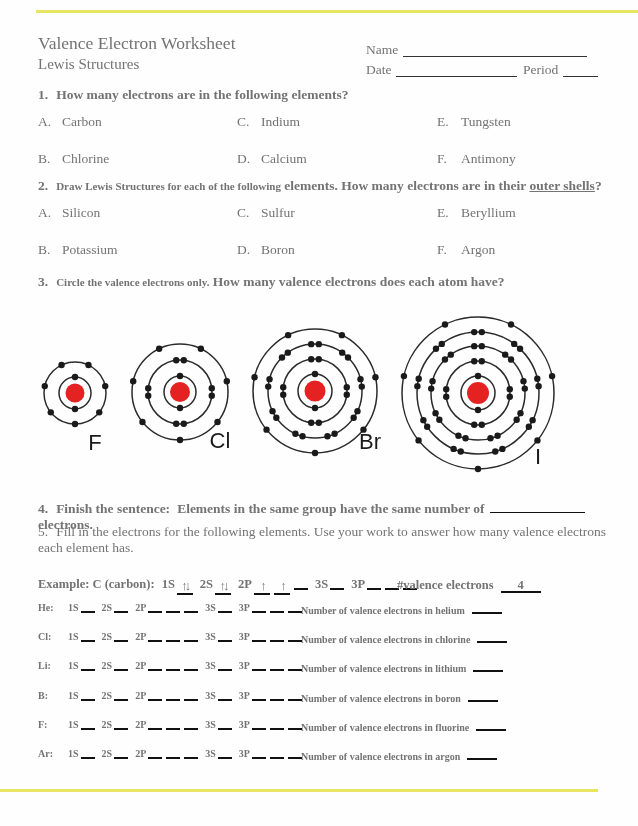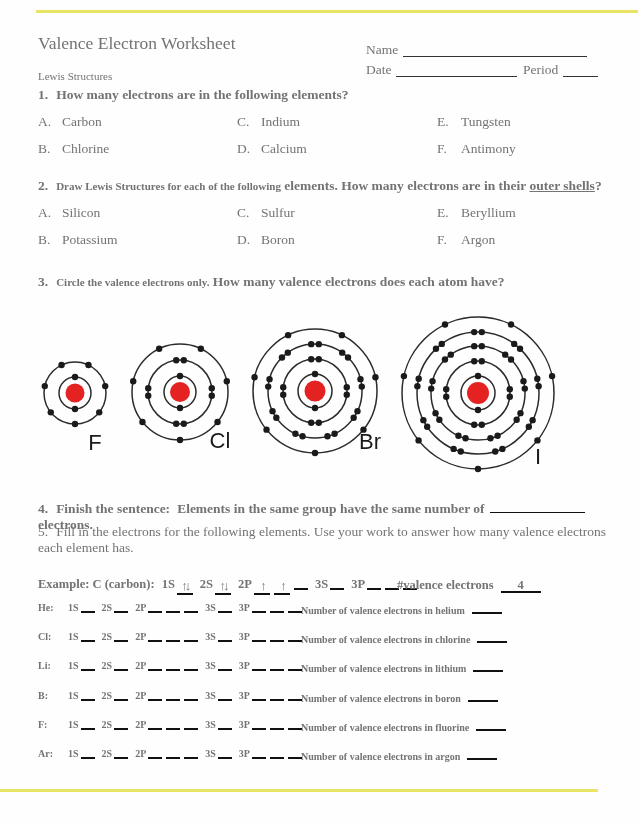--- a/index.html
+++ b/index.html
@@ -5,37 +5,37 @@
   html,body{margin:0;padding:0;background:#ffffff;}
   .page{position:relative;width:638px;height:826px;background:#fefefe;overflow:hidden;
         font-family:"Liberation Serif",serif;color:#737373;}
   .edge{position:absolute;height:3px;}
   #edge-top{top:10px;left:36px;right:0;}
   #edge-bottom{top:789px;left:0;width:598px;}
 
   
   .header{position:absolute;top:33px;left:38px;right:40px;display:flex;justify-content:space-between;}
   .title{font-size:17.5px;line-height:21px;}
-  .subtitle{font-size:11px;line-height:19px;margin-top:13px;}
+  .subtitle{font-size:15px;line-height:19px;margin-top:1px;}
   .header-right{font-size:13.5px;padding-top:4px;width:232px;}
   .nd-row{display:flex;align-items:flex-end;height:20px;}
   .nd-label{margin-right:5px;line-height:15px;}
   .nd-blank{display:inline-block;border-bottom:1px solid #333;height:14px;}
   .w186{width:184px;}.w128{width:125px;}.w38{width:36px;}
   .pl{margin-left:6px;}
 
   
   .q{position:absolute;left:38px;right:26px;}
   #q1{top:87px;} #q2{top:178px;} #q3{top:274px;}
   .q-head{font-weight:bold;font-size:13.5px;line-height:16px;}
   .q-num{margin-right:8px;}
   .q-small{font-size:11px;}
   .q-big{font-size:13.5px;}
   .u{text-decoration:underline;}
-  .items-grid{display:grid;grid-template-columns:199px 200px 161px;row-gap:11px;margin-top:11px;
+  .items-grid{display:grid;grid-template-columns:199px 200px 161px;row-gap:21px;margin-top:11px;
               font-size:13.5px;font-weight:normal;line-height:16px;}
   .item-label{display:inline-block;width:24px;}
 
   
   #atoms-svg{position:absolute;top:304px;left:0;}
   .atom-label{font-family:"Liberation Sans",sans-serif;font-size:22px;fill:#1b1b1b;}
 
   
   #q4{top:499px;font-weight:bold;font-size:13.5px;line-height:16px;}
   #q5{top:524px;font-weight:normal;font-size:13.5px;line-height:16px;width:576px;}

